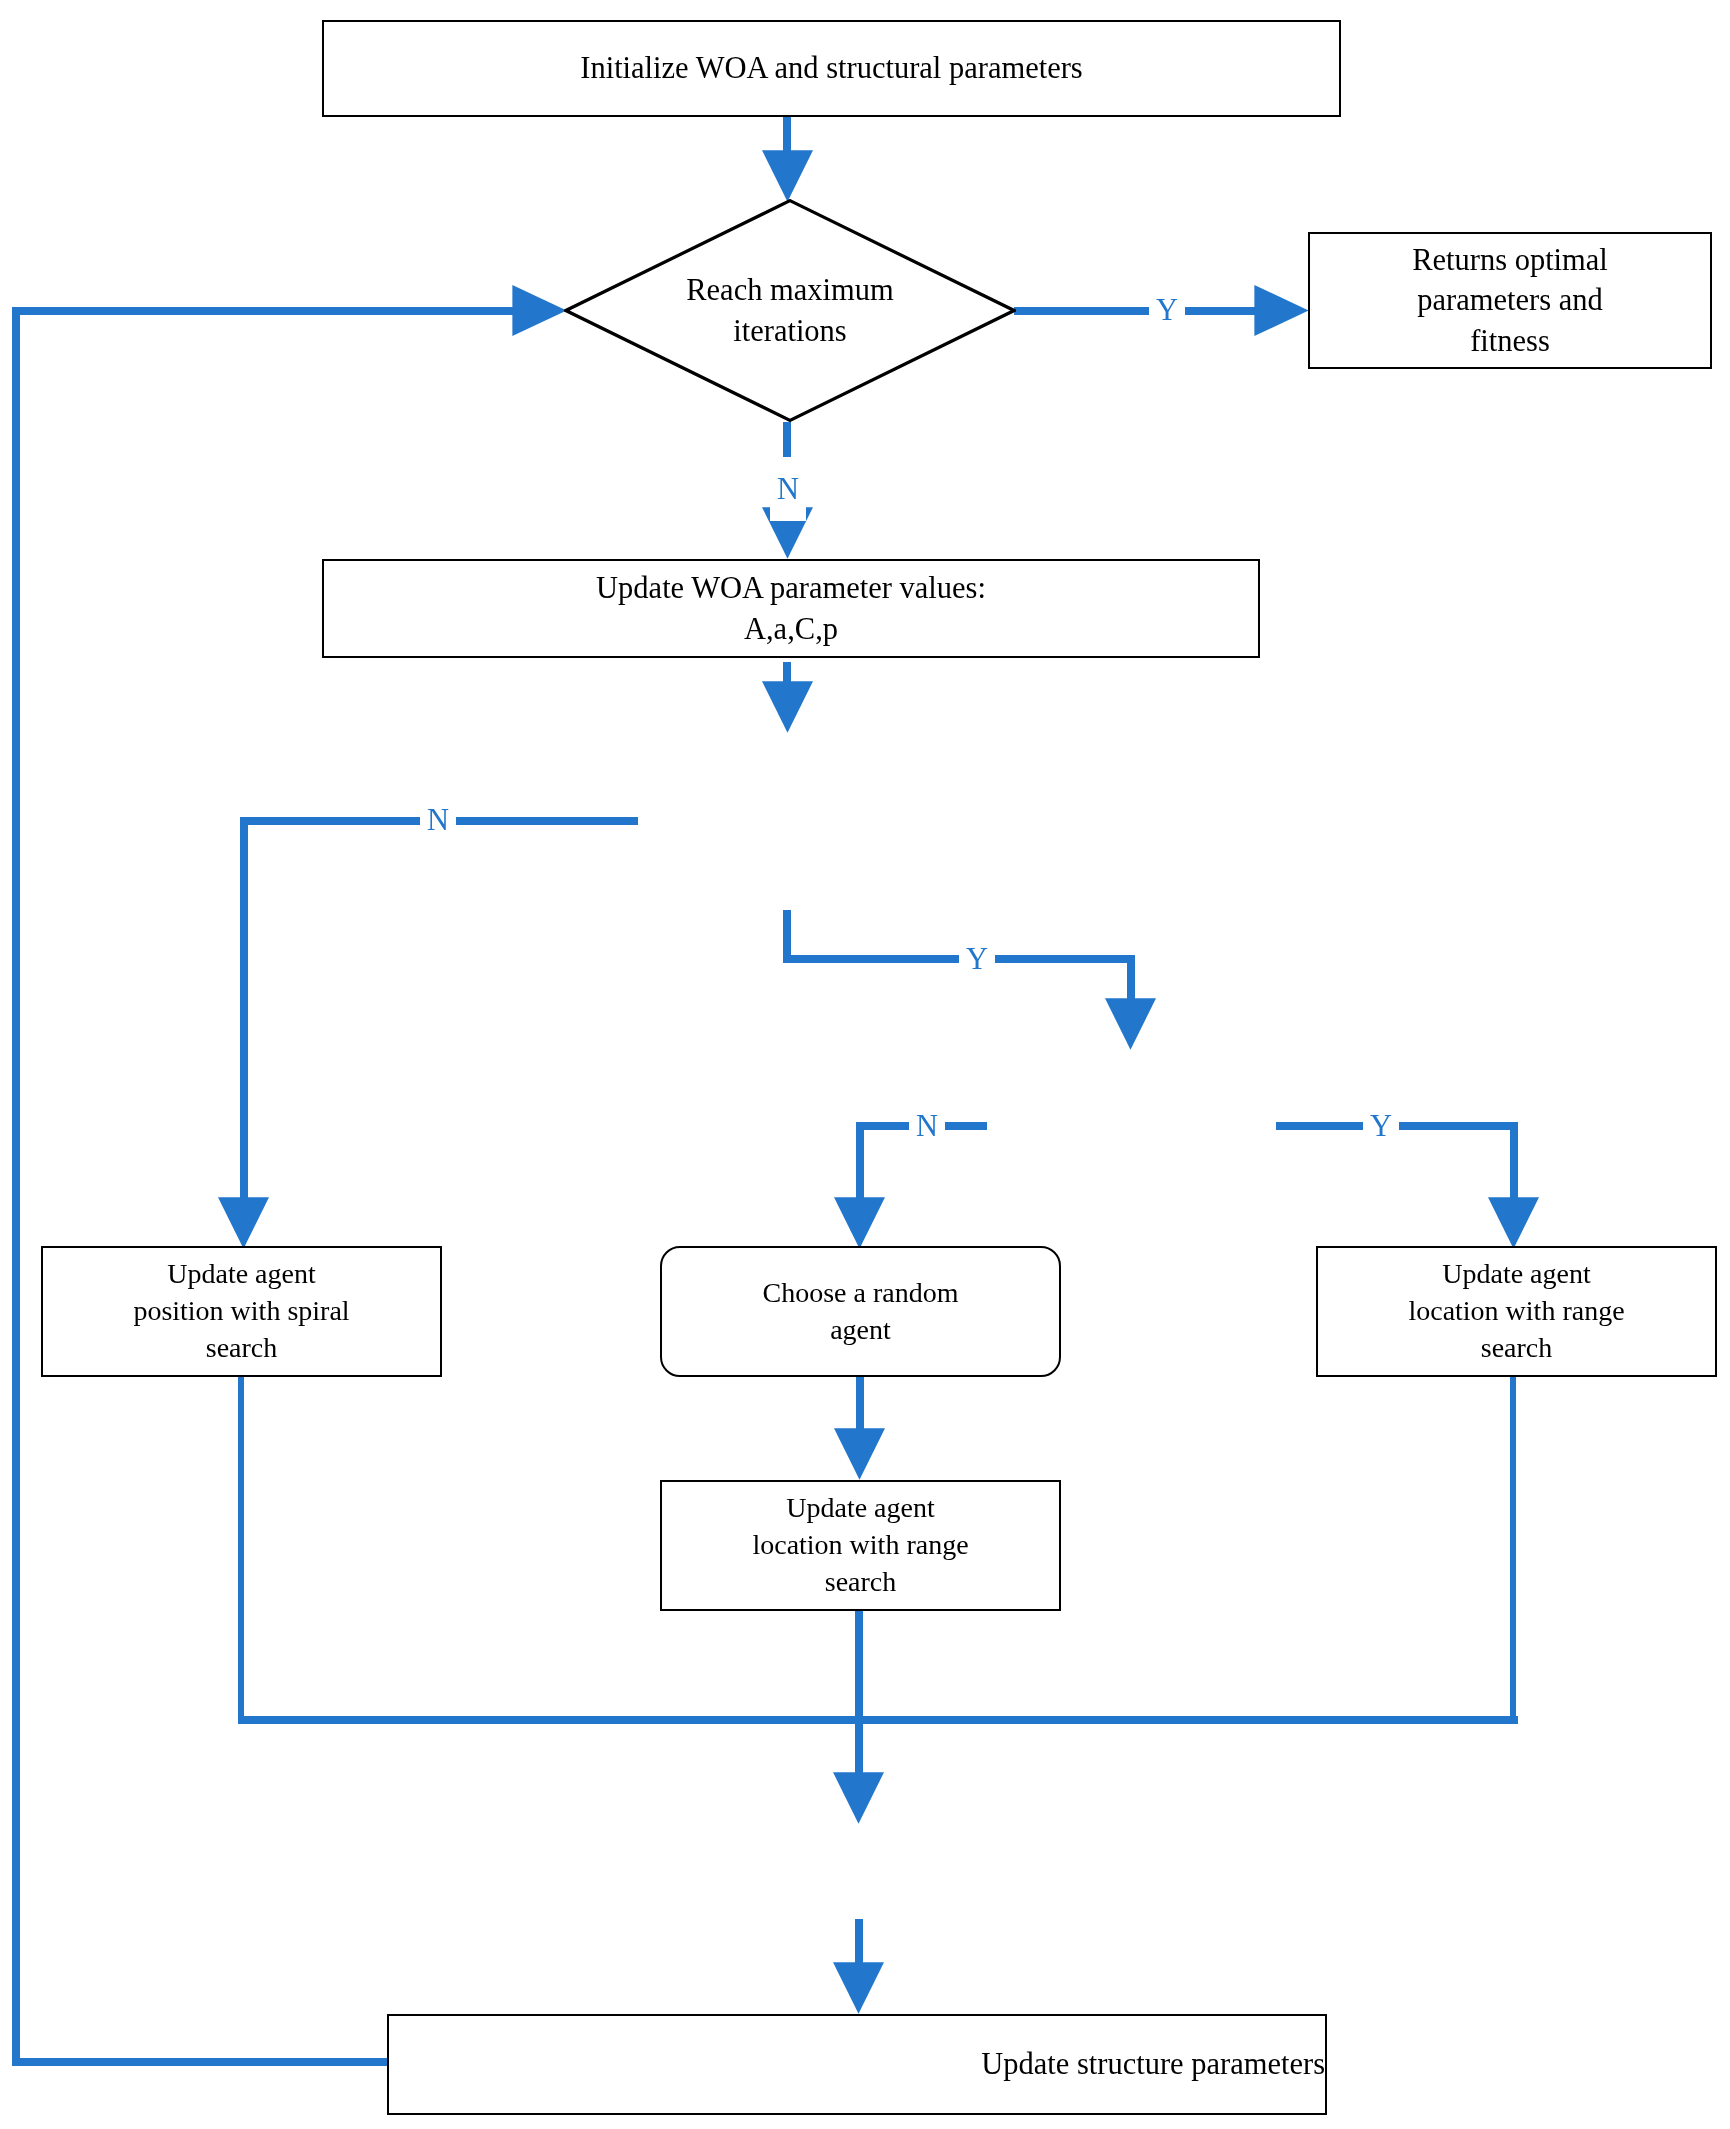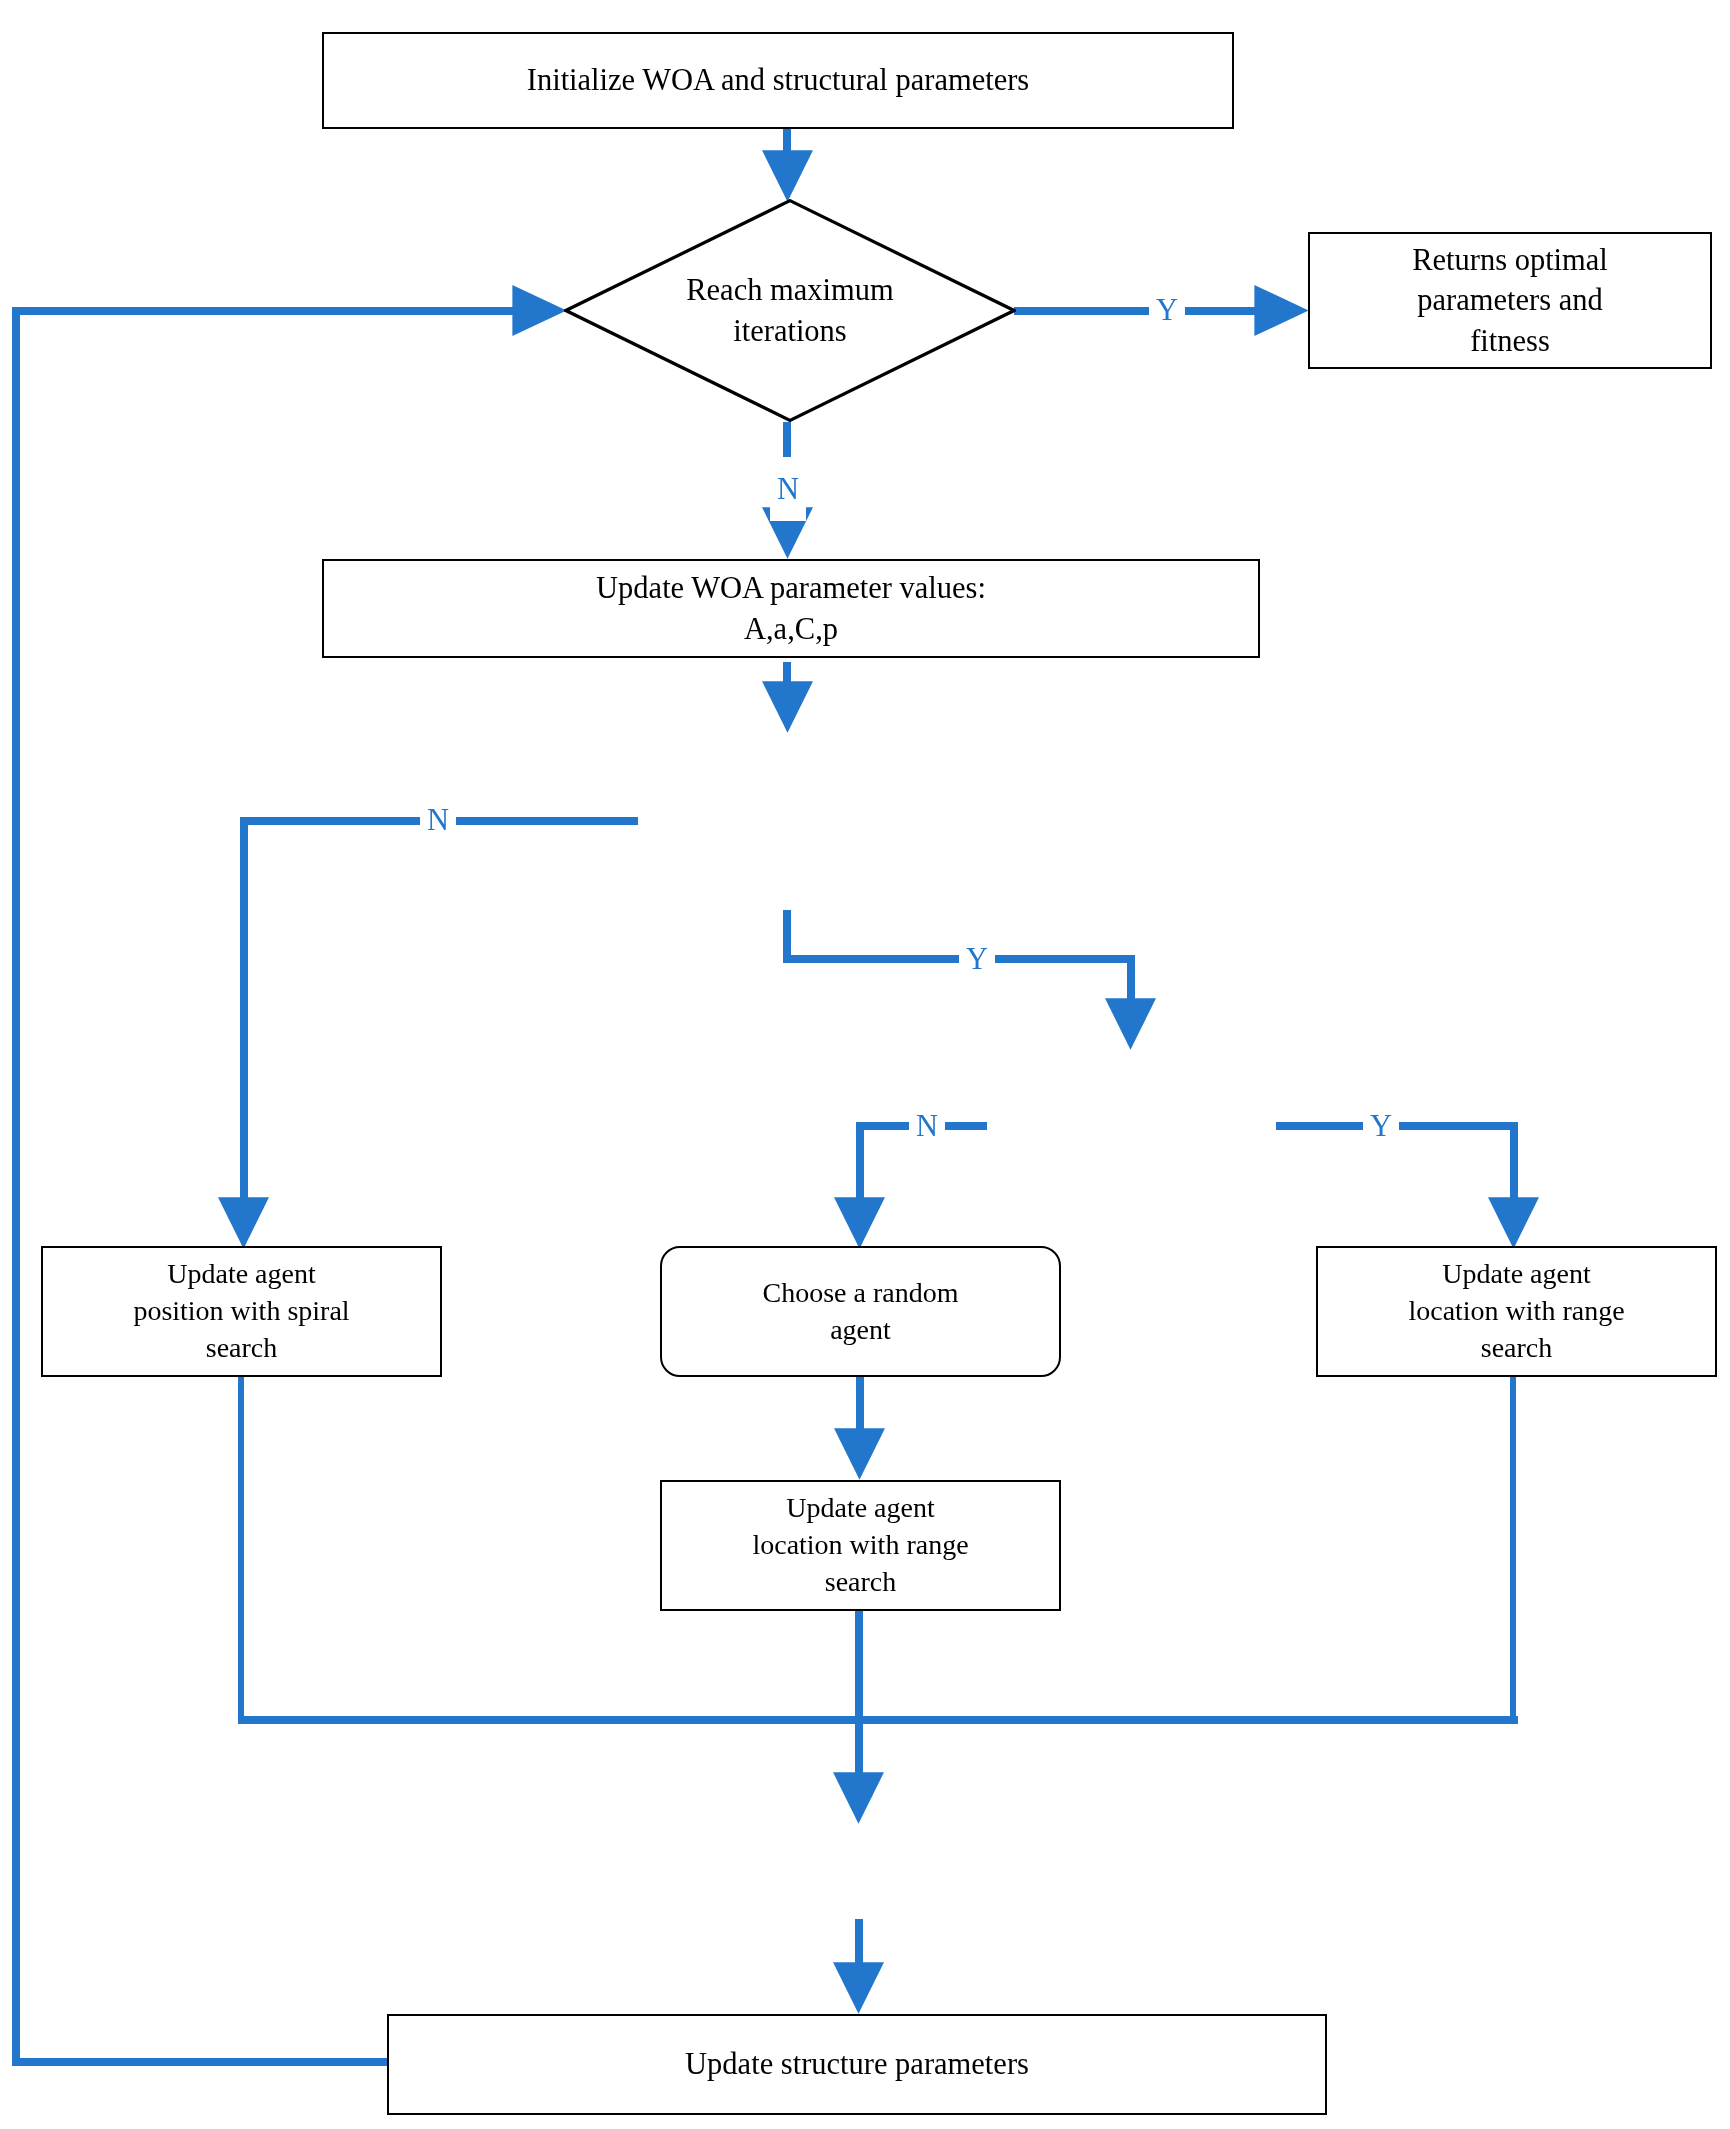--- a/index.html
+++ b/index.html
@@ -101,21 +101,21 @@
     <polygon points="0,0 0,94 100,47" fill="#2277cc"></polygon>
   </svg>
 
   <div class="lbl f56" style="left:1149px;top:278px;width:36px;height:64px;">Y</div>
   <div class="lbl f56" style="left:770px;top:457px;width:36px;height:64px;">N</div>
   <div class="lbl f56" style="left:420px;top:788px;width:36px;height:64px;">N</div>
   <div class="lbl f56" style="left:959px;top:927px;width:36px;height:64px;">Y</div>
   <div class="lbl f56" style="left:909px;top:1094px;width:36px;height:64px;">N</div>
   <div class="lbl f56" style="left:1363px;top:1094px;width:36px;height:64px;">Y</div>
 
-  <div class="node box f56" style="left:322px;top:32px;width:912px;height:97px;">
+  <div class="node box f56" style="left:322px;top:20px;width:1019px;height:97px;">
     <span>Initialize WOA and structural parameters</span>
   </div>
 
   <div class="diamond-wrap" style="left:564px;top:199px;width:452px;height:223px;">
     <svg width="452" height="223" viewBox="0 0 830 410">
       <polygon points="415,3 827,205 415,407 3,205" fill="#ffffff" stroke="#000000" stroke-width="6"></polygon>
     </svg>
     <div class="diamond-label f56">
       <div>
         <div>Reach maximum</div>
@@ -166,18 +166,18 @@
 
   <div class="node box f52" style="left:660px;top:1480px;width:401px;height:131px;">
     <div>
       <div>Update agent</div>
       <div>location with range</div>
       <div>search</div>
     </div>
   </div>
 
 
-  <div class="node box f56" style="left:387px;top:2014px;width:940px;height:101px;">
+  <div class="node box f56" style="left:387px;top:2014px;width:940px;height:101px;justify-content:flex-end;">
     <span>Update structure parameters</span>
   </div>
 
 </div>
 
 
 </body></html>

